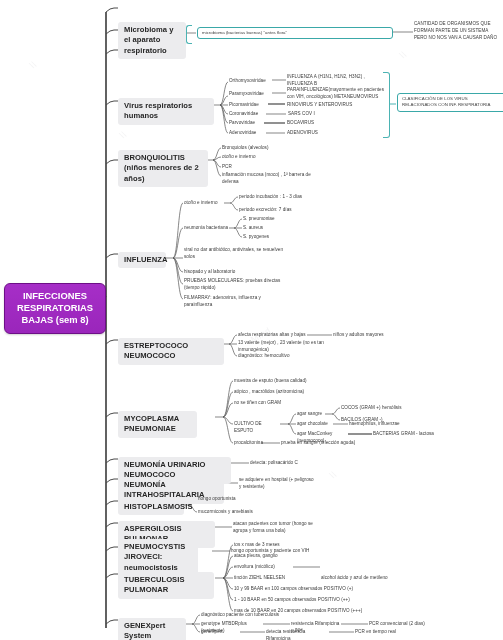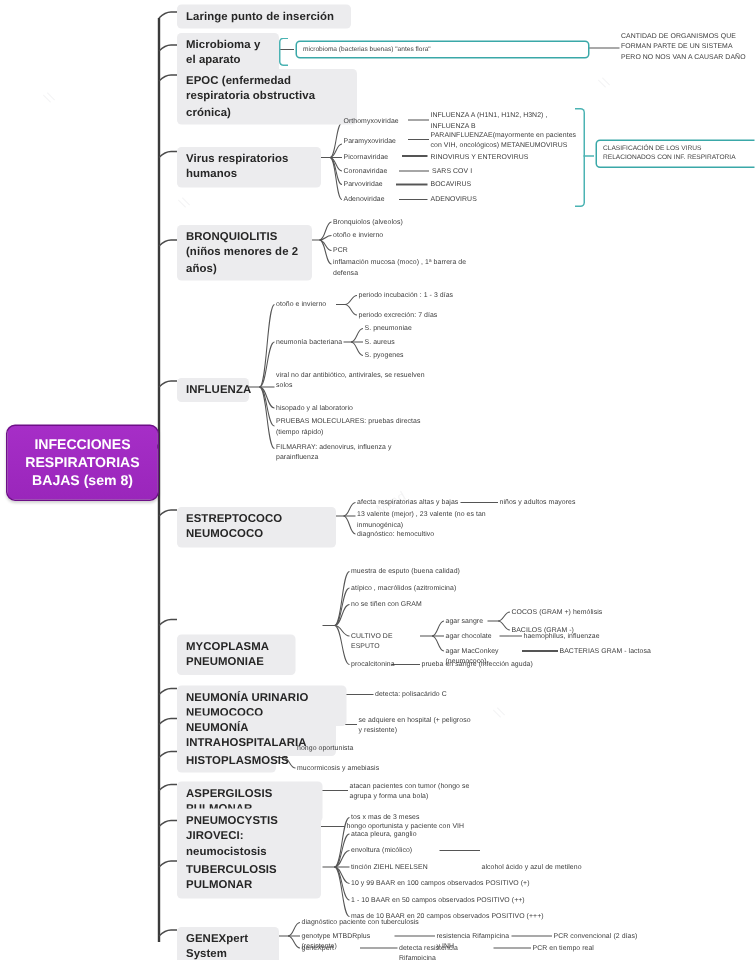--- a/index.html
+++ b/index.html
@@ -208,45 +208,43 @@
   <g fill="none" stroke="#4bb3b3" stroke-width="1">
     <path d="M178 33 L185 33"></path>
     <path d="M389 104 L396 104"></path>
   </g>
 </svg>
 
 <div id="canvas">
 
   <div class="root">INFECCIONES RESPIRATORIAS BAJAS (sem 8)</div>
 
-  <div class="node" style="left:118px;top:3px;width:116px;">Laringe punto de inserción</div>
 
   <div class="node" style="left:118px;top:22px;width:68px;">Microbioma y el aparato respiratorio</div>
 
-  <div class="node" style="left:118px;top:46px;width:120px;">EPOC (enfermedad respiratoria obstructiva crónica)</div>
 
   <div class="node" style="left:118px;top:98px;width:96px;">Virus respiratorios humanos</div>
 
   <div class="node" style="left:118px;top:150px;width:90px;">BRONQUIOLITIS (niños menores de 2 años)</div>
 
   <div class="node" style="left:118px;top:252px;width:48px;">INFLUENZA</div>
 
   <div class="node" style="left:118px;top:338px;width:106px;">ESTREPTOCOCO NEUMOCOCO</div>
 
-  <div class="node" style="left:118px;top:411px;width:79px;margin-top:12px;">MYCOPLASMA PNEUMONIAE</div>
+  <div class="node" style="left:118px;top:411px;width:79px;">MYCOPLASMA PNEUMONIAE</div>
 
   <div class="node" style="left:118px;top:457px;width:113px;">NEUMONÍA URINARIO NEUMOCOCO</div>
 
   <div class="node" style="left:118px;top:477px;width:106px;">NEUMONÍA INTRAHOSPITALARIA</div>
 
   <div class="node" style="left:118px;top:499px;width:66px;">HISTOPLASMOSIS</div>
 
   <div class="node" style="left:118px;top:521px;width:97px;">ASPERGILOSIS PULMONAR</div>
 
-  <div class="node" style="left:118px;top:539px;width:96px;">PNEUMOCYSTIS JIROVECI: neumocistosis</div>
+  <div class="node" style="left:118px;top:539px;width:80px;">PNEUMOCYSTIS JIROVECI: neumocistosis</div>
 
   <div class="node" style="left:118px;top:572px;width:96px;">TUBERCULOSIS PULMONAR</div>
 
   <div class="node" style="left:118px;top:618px;width:68px;">GENEXpert System</div>
 
   <div class="bracket-l" style="left:186px;top:25px;width:5px;height:17px;"></div>
   <div class="callout" style="left:197px;top:27px;width:186px;">microbioma (bacterias buenas) "antes flora"</div>
   <div class="leaf" style="left:414px;top:21px;width:88px;">CANTIDAD DE ORGANISMOS QUE FORMAN PARTE DE UN SISTEMA PERO NO NOS VAN A CAUSAR DAÑO</div>
 
   <div class="leaf" style="left:229px;top:78px;width:44px;">Orthomyxoviridae</div>

